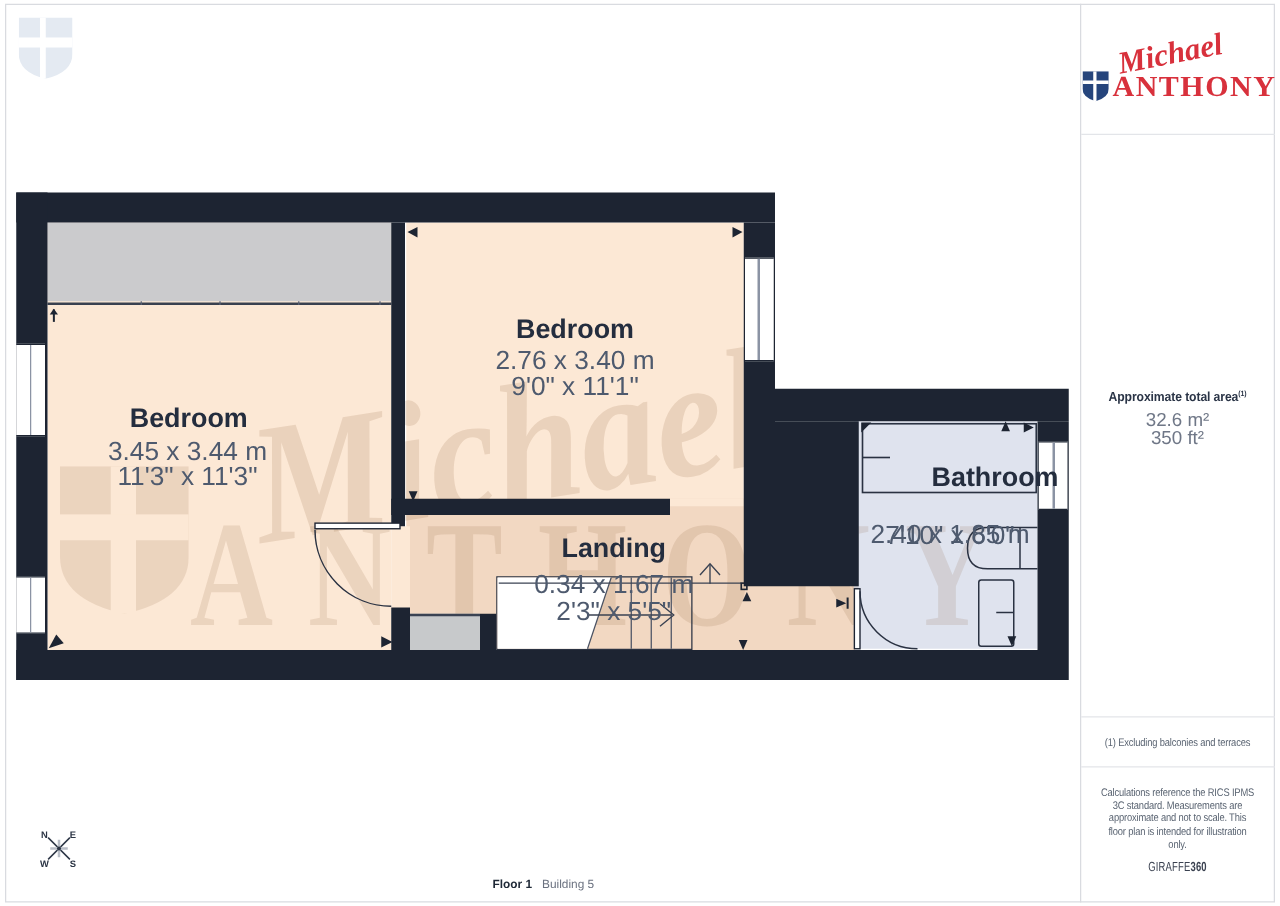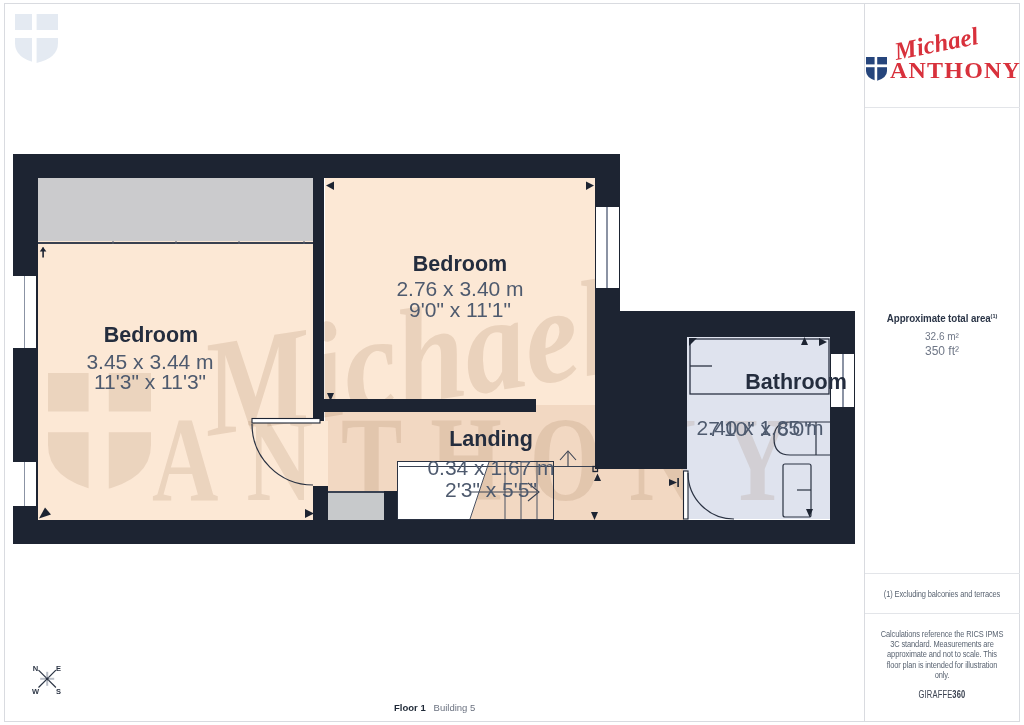--- a/index.html
+++ b/index.html
@@ -170,19 +170,19 @@
 
 <svg class="abs" style="left:866px;top:57px;" width="21" height="24" viewBox="0 0 21 24">
   <path d="M0,0 H21 V14 Q21,21 10.5,24 Q0,21 0,14 Z" fill="#26457c"></path>
   <rect x="8.6" y="0" width="2.6" height="24" fill="#fff"></rect>
   <rect x="0" y="7.4" width="21" height="2.8" fill="#fff"></rect>
 </svg>
 <div class="abs" style="left:890px;top:57px;font-family:'Liberation Serif',serif;font-weight:bold;font-size:24px;letter-spacing:1.2px;color:#d8313c;transform:scaleY(0.97);">ANTHONY</div>
 <div class="abs" style="left:894px;top:30px;font-family:'Liberation Serif',serif;font-style:italic;font-weight:bold;font-size:25px;color:#d8313c;transform:rotate(-11deg);">Michael</div>
 
 <div class="lbl" style="left:942px;top:318px;font-size:10.5px;font-weight:bold;color:#2b3547;letter-spacing:-0.1px;transform:translate(-50%,-50%) scaleX(0.93);">Approximate total area<span style="font-size:6px;vertical-align:super;">(1)</span></div>
-<div class="lbl" style="left:942px;top:336px;font-size:10px;color:#6f7787;">32.6 m²</div>
-<div class="lbl" style="left:942px;top:351px;font-size:12px;color:#6f7787;">350 ft²</div>
+<div class="lbl" style="left:942px;top:336px;font-size:15px;color:#6f7787;">32.6 m²</div>
+<div class="lbl" style="left:942px;top:351px;font-size:15px;color:#6f7787;">350 ft²</div>
 <div class="lbl" style="left:942px;top:594px;font-size:8.8px;color:#5a6472;letter-spacing:-0.15px;transform:translate(-50%,-50%) scaleX(0.85);">(1) Excluding balconies and terraces</div>
 <div class="abs" style="left:869px;top:629px;width:146px;font-size:8.8px;line-height:10.2px;color:#5a6472;text-align:center;letter-spacing:-0.15px;transform:scaleX(0.85);transform-origin:50% 50%;">Calculations reference the RICS IPMS<br>3C standard. Measurements are<br>approximate and not to scale. This<br>floor plan is intended for illustration<br>only.</div>
 <div class="lbl" style="left:942px;top:694px;font-size:10.5px;color:#3a4150;letter-spacing:0.2px;transform:translate(-50%,-50%) scaleX(0.72);">GIRAFFE<b>360</b></div>
 
 <div class="abs" style="left:394px;top:702px;font-size:9.5px;color:#1f2937;"><b>Floor 1</b>&nbsp;&nbsp;&nbsp;<span style="color:#6b7280;">Building 5</span></div>
 
 </body></html>

